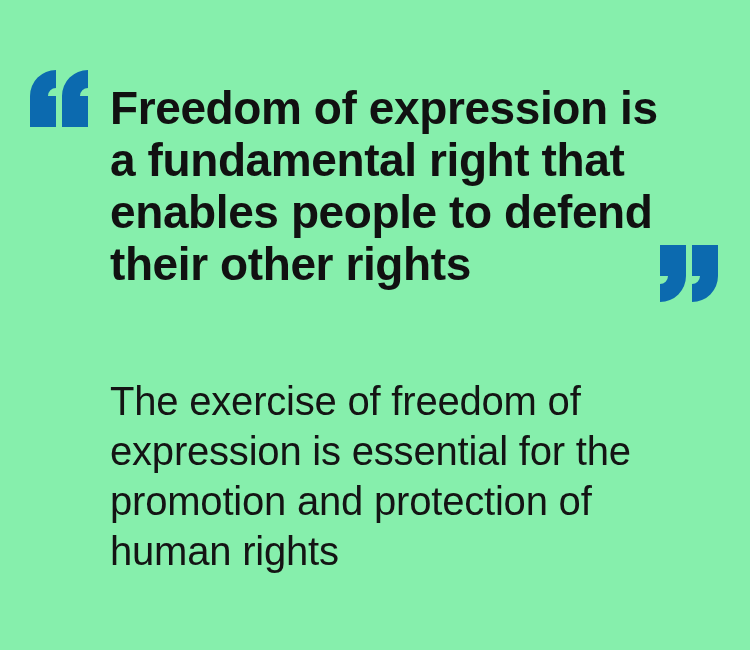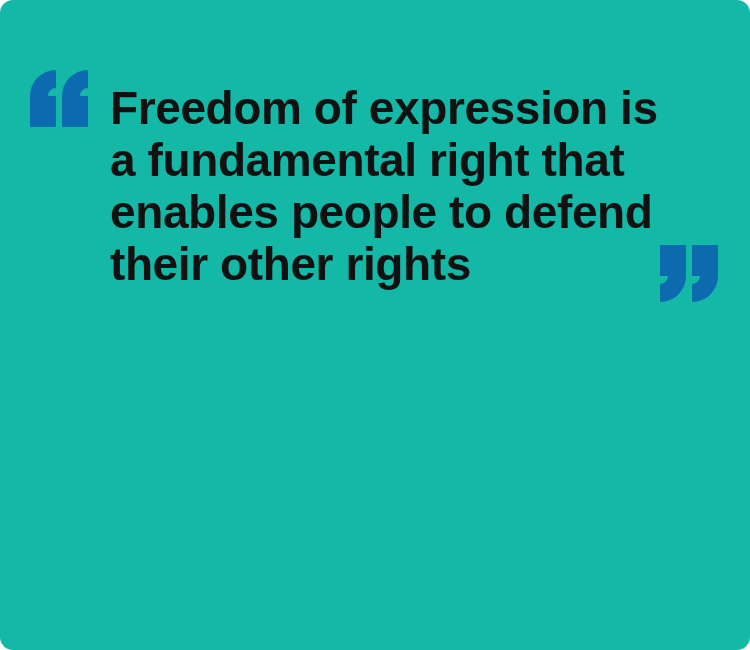--- a/index.html
+++ b/index.html
@@ -13,22 +13,21 @@
     background: #ffffff;
     font-family: "Liberation Sans", "DejaVu Sans", sans-serif;
     overflow: hidden;
   }
 
   .quote-card {
     position: relative;
     width: 750px;
     height: 650px;
     box-sizing: border-box;
-    background: #14b8a6;
-    border-radius: 13px;
+    background: #86efac;
   }
 
   
   .quote-mark {
     position: absolute;
     display: block;
   }
   .quote-mark svg {
     display: block;
   }
@@ -98,14 +97,15 @@
         <path d="M0 26 A26 26 0 0 1 26 0 L26 18 A8 8 0 0 0 18 26 L26 26 L26 57 L0 57 Z" fill="#0c6aaf"></path>
         <path d="M32 26 A26 26 0 0 1 58 0 L58 18 A8 8 0 0 0 50 26 L58 26 L58 57 L32 57 Z" fill="#0c6aaf"></path>
       </g>
     </svg>
   </span>
 
   <div class="quote-body">
     <p class="headline">Freedom of expression is a fundamental right that enables people to defend their other rights</p>
   </div>
 
+  <p class="subtext">The exercise of freedom of expression is essential for the promotion and protection of human rights</p>
 
 </div>
 
 </body></html>

